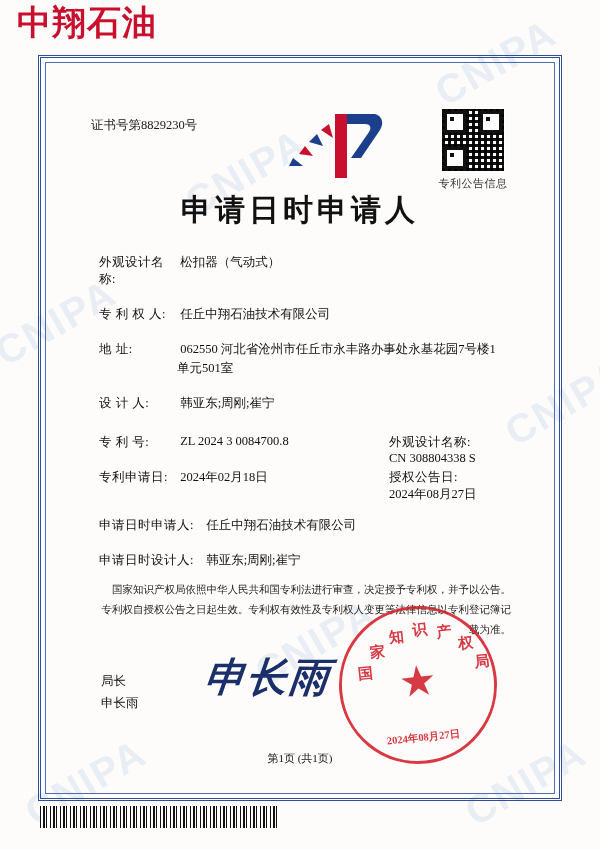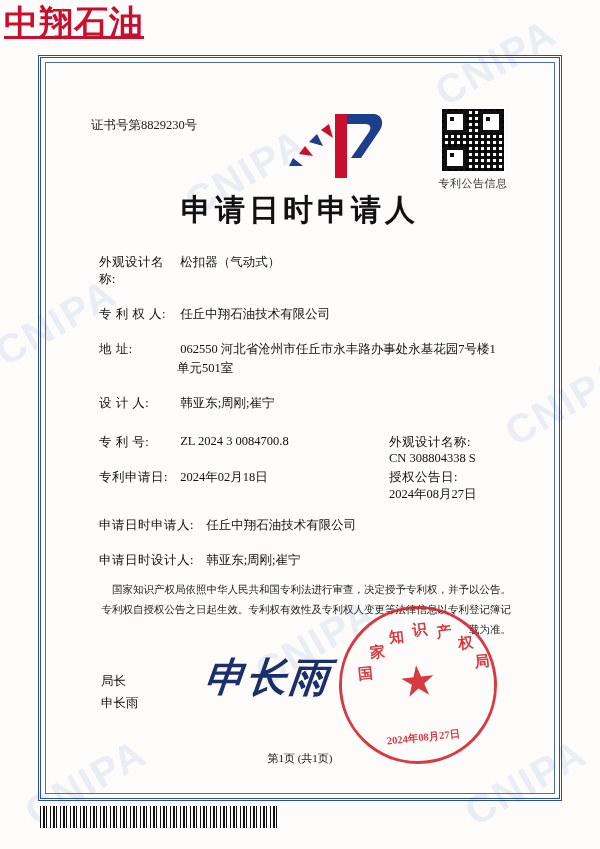--- a/index.html
+++ b/index.html
@@ -38,29 +38,28 @@
   .wm2 { left: 180px;  top: 150px; }
   .wm3 { left: 430px;  top: 40px;  }
   .wm4 { left: 500px;  top: 380px; }
   .wm5 { left: 20px;   top: 760px; }
   .wm6 { left: 250px;  top: 620px; }
   .wm7 { left: 460px;  top: 760px; }
 
   
   .logo {
     position: absolute;
-    left: 4px;
+    left: 17px;
     top: 2px;
     font-family: "Liberation Sans", sans-serif;
     font-size: 34px;
     font-weight: bold;
     color: #c8102e;
     letter-spacing: 1px;
     line-height: 40px;
-    text-decoration: underline;
   }
 
   
   .cert {
     position: absolute;
     left: 38px;
     top: 55px;
     width: 524px;
     height: 746px;
     border: 3px double #2e4f97;

